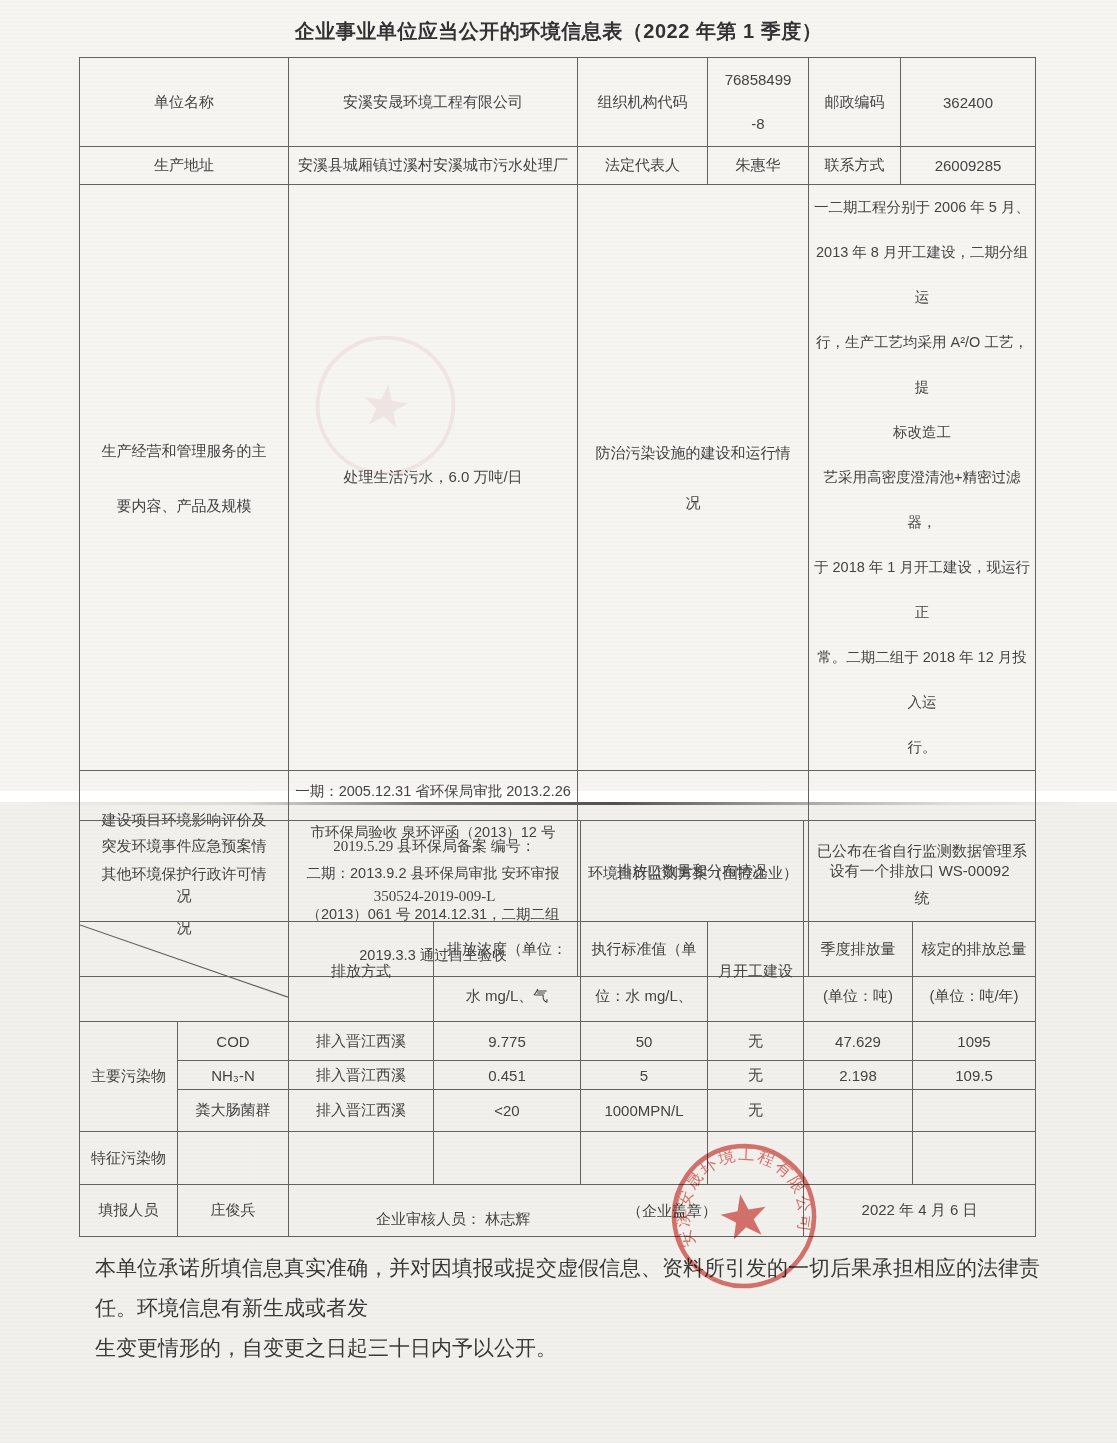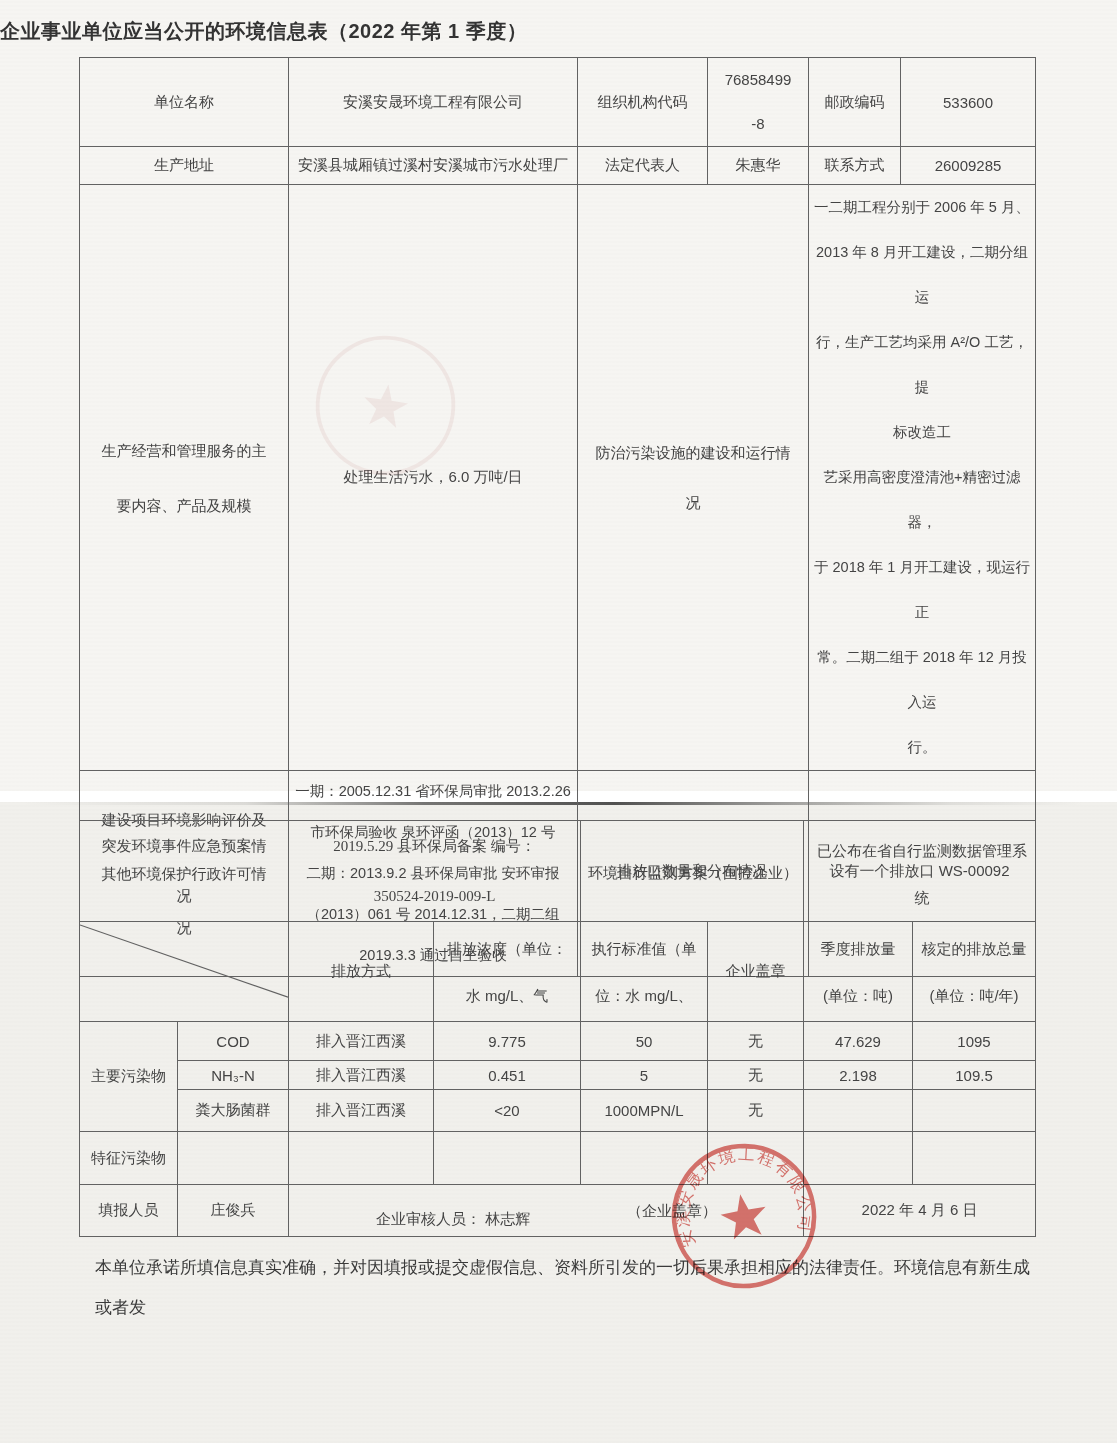--- a/index.html
+++ b/index.html
@@ -12,21 +12,21 @@
   }
   .page1{position:absolute;left:0;top:0;width:1117px;height:791px;background:#f6f5f2;}
   .page-gap{position:absolute;left:0;top:791px;width:1117px;height:11px;background:#ffffff;}
   .page2{position:absolute;left:0;top:802px;width:1117px;height:641px;background:#f1f0ec;}
   .page2-edge{
     position:absolute;left:0;top:0;width:100%;height:3px;
     background:linear-gradient(90deg,rgba(60,60,60,0) 2%,rgba(60,60,60,.12) 22%,rgba(50,50,50,.65) 38%,rgba(40,40,40,.8) 55%,rgba(60,60,60,.45) 70%,rgba(60,60,60,.1) 85%,rgba(60,60,60,0) 97%);
   }
   .doc-title{
     position:absolute;left:0;top:18px;width:1117px;
-    text-align:left;font-size:20px;font-weight:bold;color:#333;
+    text-align:center;font-size:20px;font-weight:bold;color:#333;
     letter-spacing:.5px;
   }
   table.grid{
     position:absolute;border-collapse:collapse;table-layout:fixed;
     font-size:15px;color:#444;
   }
   table.grid td{
     border:1px solid #626262;text-align:center;vertical-align:middle;
     padding:0 3px;overflow:hidden;
   }
@@ -42,21 +42,21 @@
   .lh55 .ln{line-height:55px;}
   .fs14{font-size:14.5px;}
   .diag-cell{position:relative;padding:0;}
   .diag-cell svg{position:absolute;left:0;top:0;width:100%;height:100%;display:block;}
   .sign-cell{position:relative;text-align:left;}
   .sign-auditor{position:absolute;left:87px;top:50%;transform:translateY(-50%);white-space:nowrap;margin-top:8px;}
   .sign-sealhint{position:absolute;left:338px;top:50%;transform:translateY(-50%);white-space:nowrap;}
   .date-cell{text-align:left;padding-left:26px;}
   .footer{
     position:absolute;left:95px;top:1248px;width:950px;
-    font-size:17px;color:#3a3a3a;line-height:40px;
+    font-size:21px;color:#3a3a3a;line-height:40px;
   }
   .stamp{
     position:absolute;left:664px;top:1136px;width:160px;height:160px;
     transform:rotate(-10deg);
     opacity:.82;mix-blend-mode:multiply;z-index:5;pointer-events:none;
   }
   .ghost-stamp{
     position:absolute;left:308px;top:328px;width:155px;height:155px;
     opacity:.10;z-index:1;pointer-events:none;transform:rotate(8deg);
   }
@@ -96,21 +96,21 @@
   <tbody>
       <tr style="height:84px">
     <td>单位名称</td>
     <td>安溪安晟环境工程有限公司</td>
     <td>组织机构代码</td>
     <td class="lh44">
       <span class="ln">76858499</span>
       <span class="ln">-8</span>
     </td>
     <td>邮政编码</td>
-    <td>533600</td>
+    <td>362400</td>
   </tr>
   <tr style="height:38px">
     <td>生产地址</td>
     <td>安溪县城厢镇过溪村安溪城市污水处理厂</td>
     <td>法定代表人</td>
     <td>朱惠华</td>
     <td>联系方式</td>
     <td>26009285</td>
   </tr>
   <tr style="height:364px">
@@ -188,21 +188,21 @@
     </td>
     <td>排放方式</td>
     <td class="lh47">
       <span class="ln">排放浓度（单位：</span>
       <span class="ln">水 mg/L、气</span>
     </td>
     <td class="lh47">
       <span class="ln">执行标准值（单</span>
       <span class="ln">位：水 mg/L、</span>
     </td>
-    <td>企业盖章</td>
+    <td>月开工建设</td>
     <td class="lh47">
       <span class="ln">季度排放量</span>
       <span class="ln">(单位：吨)</span>
     </td>
     <td class="lh47">
       <span class="ln">核定的排放总量</span>
       <span class="ln">(单位：吨/年)</span>
     </td>
   </tr>
   <tr style="height:39px">
@@ -263,13 +263,14 @@
     <circle cx="80" cy="80" r="70" fill="none" stroke="#d85a54" stroke-width="4.5"></circle>
     <polygon points="80,58 85.6,74.3 102.8,74.6 89,84.9 94.1,101.4 80,91.5 65.9,101.4 71,84.9 57.2,74.6 74.4,74.3" fill="#d85a54"></polygon>
     <text font-size="16.5" fill="#d85a54" letter-spacing="2" font-family="Liberation Sans, sans-serif">
       <textPath href="#sealArc" startOffset="0">安溪安晟环境工程有限公司</textPath>
     </text>
   </svg>
 </div>
 
 <div class="footer">
   <div class="ln">本单位承诺所填信息真实准确，并对因填报或提交虚假信息、资料所引发的一切后果承担相应的法律责任。环境信息有新生成或者发</div>
+  <div class="ln">生变更情形的，自变更之日起三十日内予以公开。</div>
 </div>
 
 </body></html>

